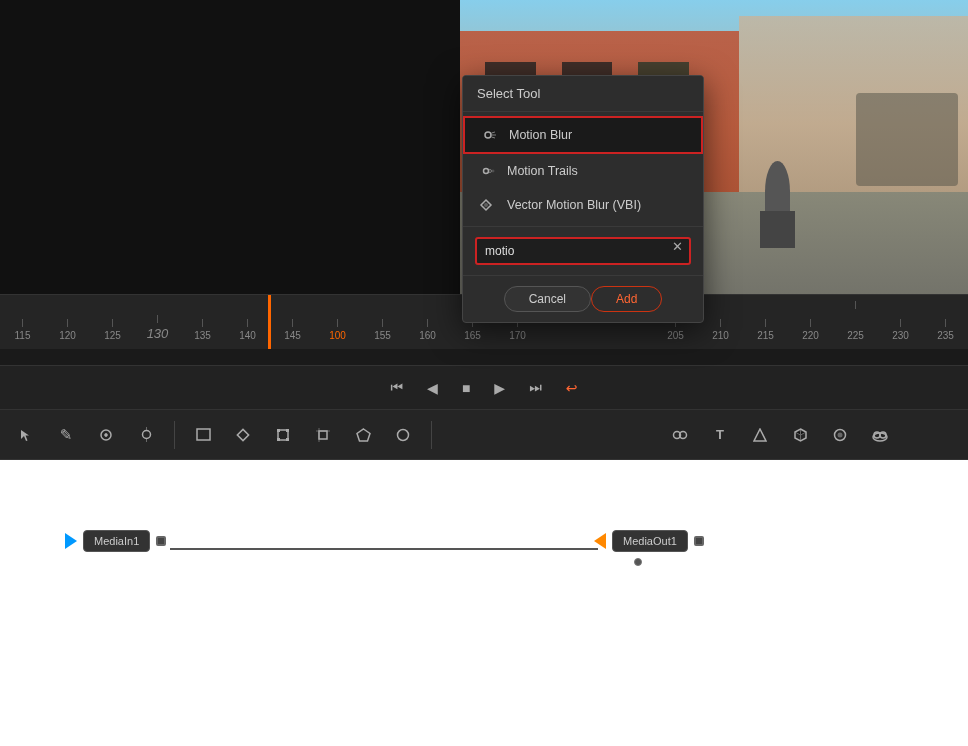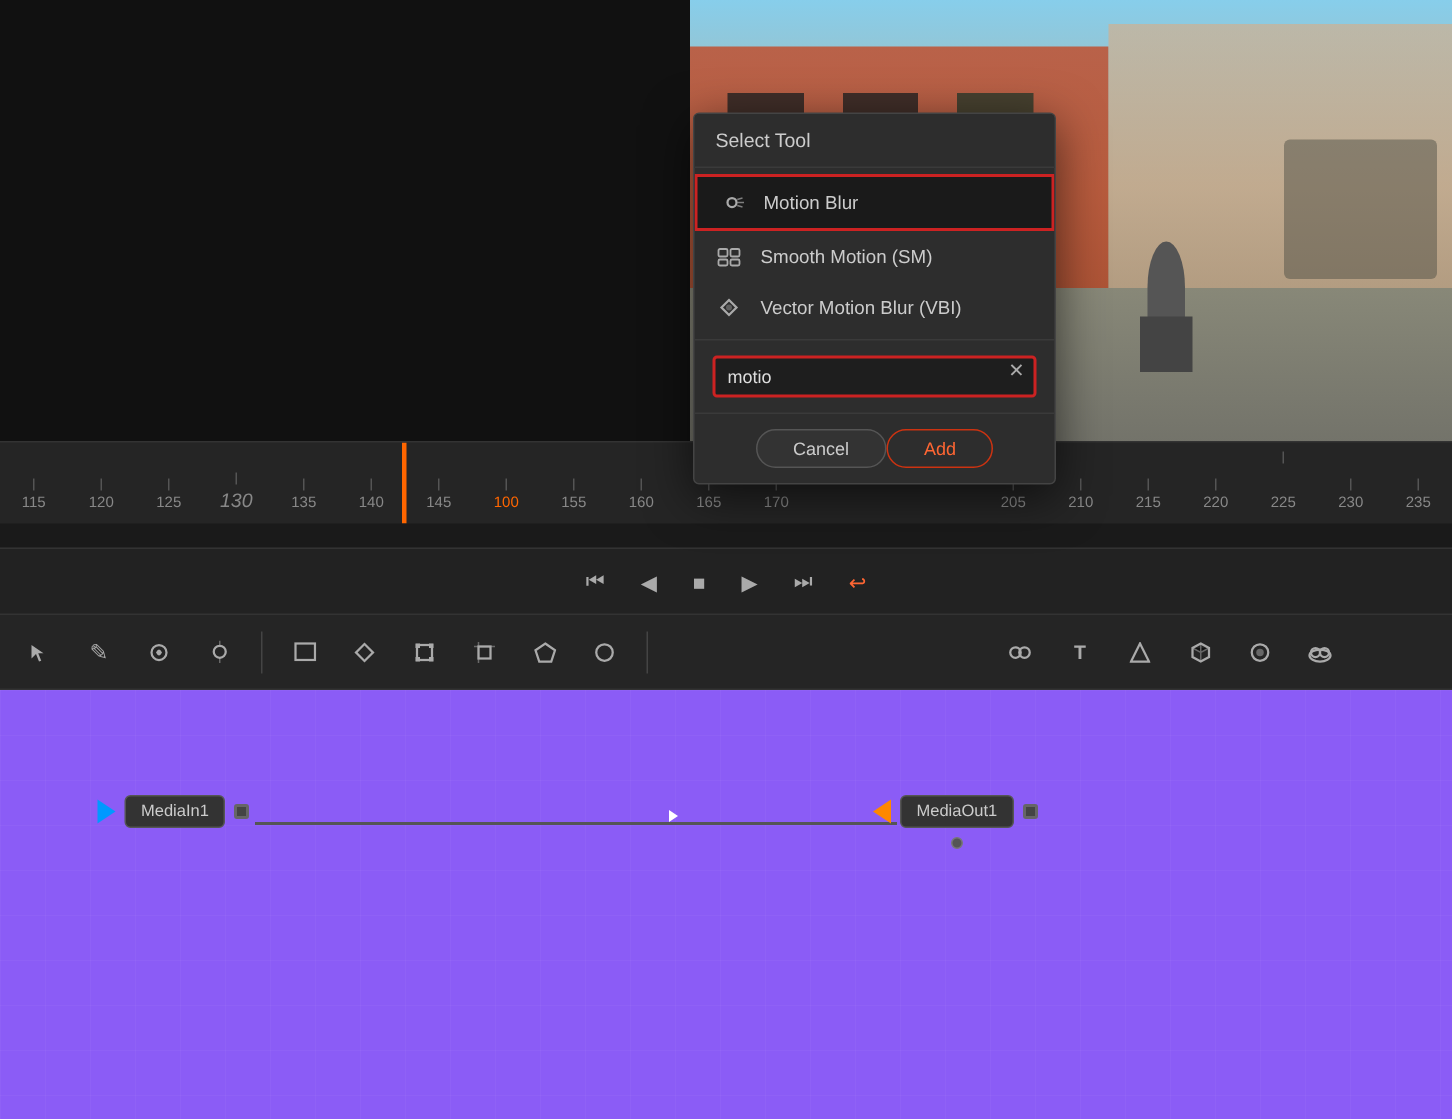--- a/index.html
+++ b/index.html
@@ -130,21 +130,21 @@
       background: #444;
       margin: 0 4px;
     }
 
     
     .node-area {
       position: absolute;
       top: 460px;
       left: 0; right: 0;
       bottom: 0;
-      background: #8b5cf6;
+      background: #ffffff;
       overflow: hidden;
     }
     .node-grid {
       width: 100%;
       height: 100%;
       background-image: 
         linear-gradient(rgba(255,255,255,0.03) 1px, transparent 1px),
         linear-gradient(90deg, rgba(255,255,255,0.03) 1px, transparent 1px);
       background-size: 30px 30px;
       position: relative;
@@ -501,21 +501,21 @@
   <div class="node-grid">
 
     <div style="position:absolute;top:88px;left:170px;width:428px;height:2px;background:#555;"></div>
 
     <div class="node" style="top:70px;left:65px;">
       <div style="width:0;height:0;border-top:8px solid transparent;border-bottom:8px solid transparent;border-left:12px solid #0099ff;"></div>
       <div class="node-body">MediaIn1</div>
       <div style="width:10px;height:10px;border:2px solid #666;background:#444;border-radius:2px;"></div>
     </div>
 
-    <div class="node" style="top:70px;left:582px;">
+    <div class="node" style="top:70px;left:594px;">
       <div style="width:0;height:0;border-top:8px solid transparent;border-bottom:8px solid transparent;border-right:12px solid #ff8800;"></div>
       <div class="node-body">MediaOut1</div>
       <div style="width:10px;height:10px;border:2px solid #666;background:#444;border-radius:2px;"></div>
     </div>
 
     <div style="position:absolute;top:98px;left:634px;width:8px;height:8px;border-radius:50%;background:#555;border:1px solid #777;"></div>
   </div>
 </div>
 
 <div class="dialog-overlay">
@@ -528,32 +528,31 @@
           <svg width="18" height="14" viewBox="0 0 18 14">
             <circle cx="9" cy="7" r="3" fill="none" stroke="#aaa" stroke-width="1.5"></circle>
             <line x1="12.5" y1="5" x2="16" y2="4" stroke="#aaa" stroke-width="1" opacity="0.7"></line>
             <line x1="12.5" y1="7" x2="17" y2="7" stroke="#aaa" stroke-width="1" opacity="0.7"></line>
             <line x1="12.5" y1="9" x2="16" y2="10" stroke="#aaa" stroke-width="1" opacity="0.7"></line>
           </svg>
         </div>
         <span>Motion Blur</span>
       </div>
 
-
       <div class="dialog-item">
         <div class="dialog-item-icon">
           <svg width="18" height="14" viewBox="0 0 18 14">
-            <rect x="2" y="2" width="6" height="5" rx="1" fill="none" stroke="#aaa" stroke-width="1.2"></rect>
-            <rect x="10" y="2" width="6" height="5" rx="1" fill="none" stroke="#aaa" stroke-width="1.2"></rect>
-            <rect x="2" y="9" width="6" height="4" rx="1" fill="none" stroke="#aaa" stroke-width="1.2"></rect>
-            <rect x="10" y="9" width="6" height="4" rx="1" fill="none" stroke="#aaa" stroke-width="1.2"></rect>
+            <circle cx="9" cy="7" r="2.5" fill="none" stroke="#aaa" stroke-width="1.5"></circle>
+            <circle cx="13" cy="7" r="1.5" fill="none" stroke="#aaa" stroke-width="1" opacity="0.6"></circle>
+            <circle cx="16" cy="7" r="1" fill="none" stroke="#aaa" stroke-width="1" opacity="0.3"></circle>
           </svg>
         </div>
-        <span>Smooth Motion (SM)</span>
+        <span>Motion Trails</span>
       </div>
+
 
       <div class="dialog-item">
         <div class="dialog-item-icon">
           <svg width="18" height="14" viewBox="0 0 18 14">
             <path d="M9 2 L14 7 L9 12 L4 7 Z" fill="none" stroke="#aaa" stroke-width="1.5"></path>
             <circle cx="9" cy="7" r="2" fill="#aaa" opacity="0.4"></circle>
           </svg>
         </div>
         <span>Vector Motion Blur (VBI)</span>
       </div>

